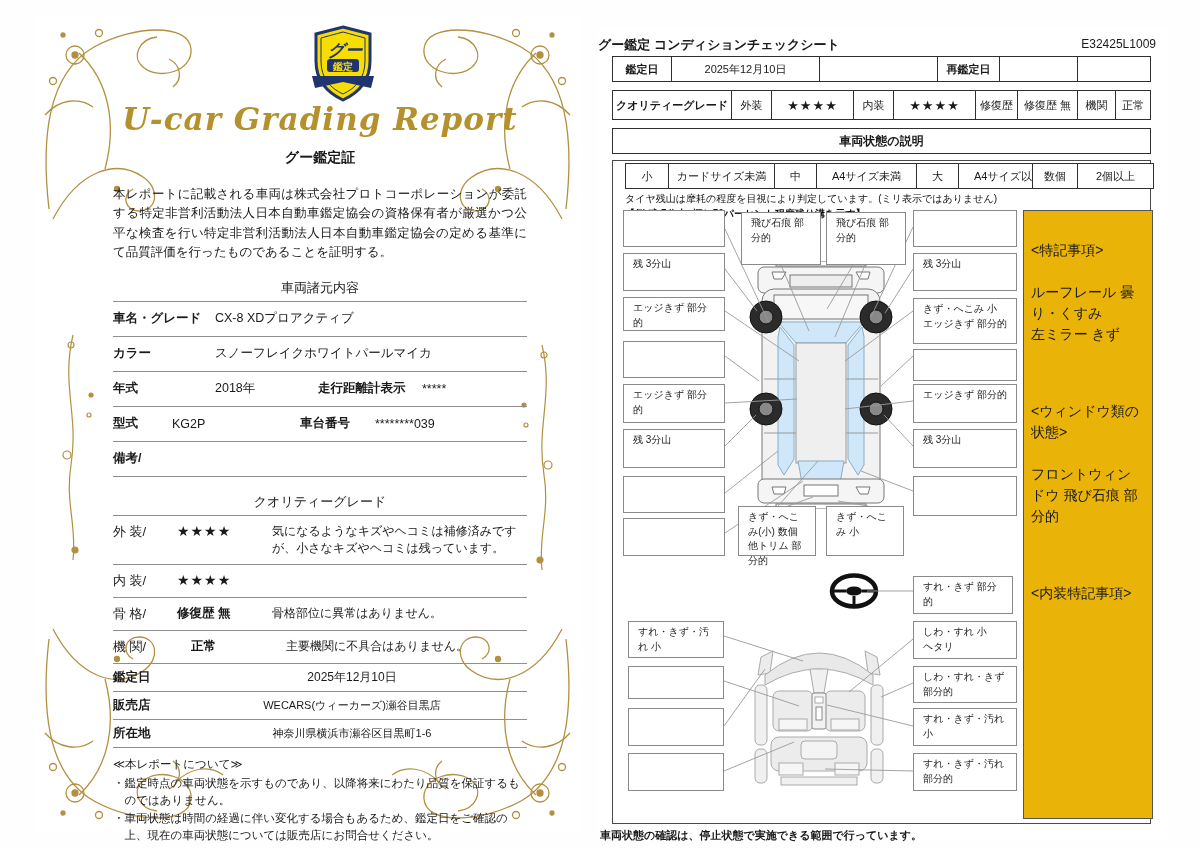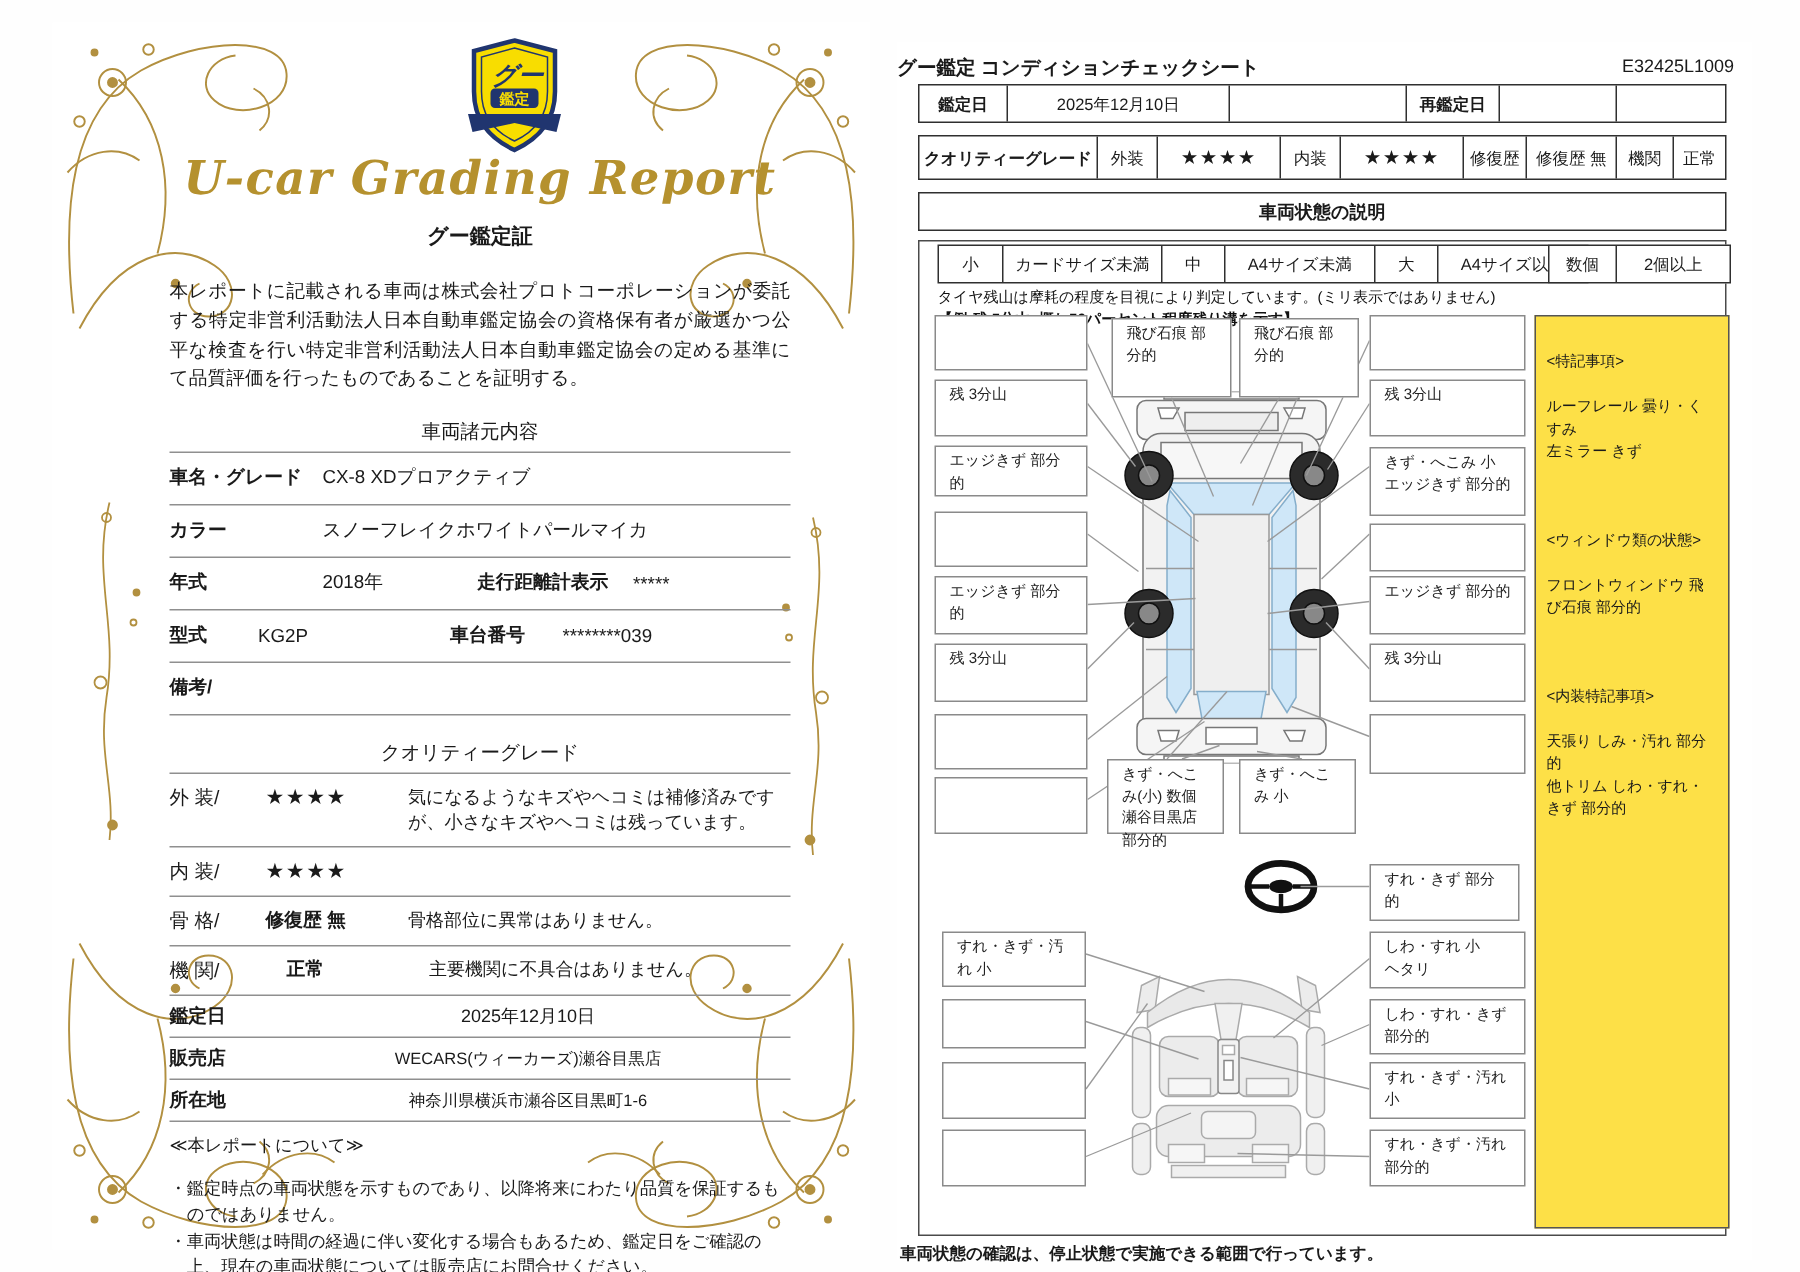--- a/index.html
+++ b/index.html
@@ -22,41 +22,41 @@
   .gl{width:64px;font-weight:normal;font-size:13px}
   .gv{width:95px;font-size:14px;letter-spacing:1px}
   .gv.txt{font-size:12.5px;font-weight:bold;letter-spacing:0}
   .gd{flex:1;line-height:1.45}
   .irow{display:flex;border-top:1px solid #8f8f8f;padding:5px 0;font-size:12px;align-items:center}
   .irow.last{border-bottom:1px solid #8f8f8f}
   .il{width:64px;font-weight:bold;font-size:12.5px}
   .iv{flex:1;text-align:center}
   .iv.small{font-size:11px}
   .notes{margin-top:8px;font-size:11.5px;line-height:1.45}
-  .notes .nh{margin-bottom:12px}
+  .notes .nh{margin-bottom:2px}
   .notes .ni{padding-left:1em;text-indent:-1em;margin-top:2px}
   
   .page-r{position:absolute;left:598px;top:28px;width:570px;height:812px;background:#fff}
   .rtitle{position:absolute;left:0;top:8px;width:100%;text-align:left;font-size:13px;font-weight:bold}
   .serial{position:absolute;right:12px;top:9px;font-size:12px}
   .hrow{position:absolute;display:flex;border:1px solid #2f2f2f;background:#fff;box-sizing:border-box}
   .hcell{display:flex;align-items:center;justify-content:center;font-size:11px;border-left:1px solid #2f2f2f;box-sizing:border-box;height:100%}
   .hcell:first-child{border-left:none}
   .hcell.star{font-size:13px;letter-spacing:1px}
   .secbar{position:absolute;left:14px;top:100px;width:539px;height:26px;border:1px solid #2f2f2f;
           display:flex;align-items:center;justify-content:center;font-size:12px;font-weight:bold;box-sizing:border-box}
   .cbox{position:absolute;left:14px;top:132px;width:539px;height:664px;border:1px solid #4a4a4a;box-sizing:border-box}
   .legend{position:absolute;display:flex;border:1px solid #2f2f2f;height:26px;box-sizing:border-box;background:#fff}
   .tnote{position:absolute;left:12px;top:30px;font-size:10px;line-height:1.5;color:#111}
   .co{position:absolute;border:1px solid #8a8a8a;background:#fff;font-size:10px;line-height:1.45;
       padding:3px 9px;white-space:pre-line;box-sizing:border-box;z-index:3;color:#222}
   .leads{position:absolute;left:0;top:0;z-index:2;pointer-events:none}
   .diagram{position:absolute;z-index:1}
   .remarks{position:absolute;left:410px;top:49px;width:130px;height:609px;border:1px solid #555;
-           padding:8px 7px;box-sizing:border-box;font-size:10px;line-height:1.5;z-index:3;background:#fde047}
+           padding:8px 7px;box-sizing:border-box;font-size:14px;line-height:1.5;z-index:3;background:#eab308}
   .remarks .grp{margin-bottom:14px;white-space:pre-line}
   .rfoot{position:absolute;left:2px;top:800px;font-size:11px;font-weight:bold}
 </style>
 </head>
 <body>
 
 <div class="page-l">
 
   <svg class="orn" width="545" height="818" viewBox="0 0 545 818">
     <defs>
@@ -349,21 +349,21 @@
 
     <div class="co" style="left:300px;top:92px;width:104px;height:38px">残 3分山</div>
     <div class="co" style="left:300px;top:137px;width:104px;height:46px">きず・へこみ 小
 エッジきず 部分的</div>
     <div class="co" style="left:300px;top:188px;width:104px;height:32px"></div>
     <div class="co" style="left:300px;top:223px;width:104px;height:39px">エッジきず 部分的</div>
     <div class="co" style="left:300px;top:268px;width:104px;height:39px">残 3分山</div>
     <div class="co" style="left:300px;top:315px;width:104px;height:40px"></div>
 
     <div class="co" style="left:125px;top:345px;width:78px;height:50px">きず・へこみ(小) 数個
-瀬谷目黒店 部分的</div>
+他トリム 部分的</div>
     <div class="co" style="left:213px;top:345px;width:78px;height:50px">きず・へこみ 小</div>
 
     <div class="co" style="left:300px;top:415px;width:100px;height:38px">すれ・きず 部分的</div>
     <div class="co" style="left:15px;top:460px;width:96px;height:37px">すれ・きず・汚れ 小</div>
     <div class="co" style="left:15px;top:505px;width:96px;height:33px"></div>
     <div class="co" style="left:15px;top:547px;width:96px;height:38px"></div>
     <div class="co" style="left:15px;top:592px;width:96px;height:38px"></div>
     <div class="co" style="left:300px;top:460px;width:104px;height:38px">しわ・すれ 小
 ヘタリ</div>
     <div class="co" style="left:300px;top:505px;width:104px;height:37px">しわ・すれ・きず 部分的</div>
@@ -375,20 +375,18 @@
         <div class="h">&lt;特記事項&gt;</div>
         <div>ルーフレール 曇り・くすみ
 左ミラー きず</div>
       </div>
       <div class="grp">
         <div class="h">&lt;ウィンドウ類の状態&gt;</div>
         <div>フロントウィンドウ 飛び石痕 部分的</div>
       </div>
       <div class="grp">
         <div class="h">&lt;内装特記事項&gt;</div>
-        <div>天張り しみ・汚れ 部分的
-他トリム しわ・すれ・きず 部分的</div>
       </div>
     </div>
   </div>
 
   <div class="rfoot">車両状態の確認は、停止状態で実施できる範囲で行っています。</div>
 </div>
 
 </body></html>

